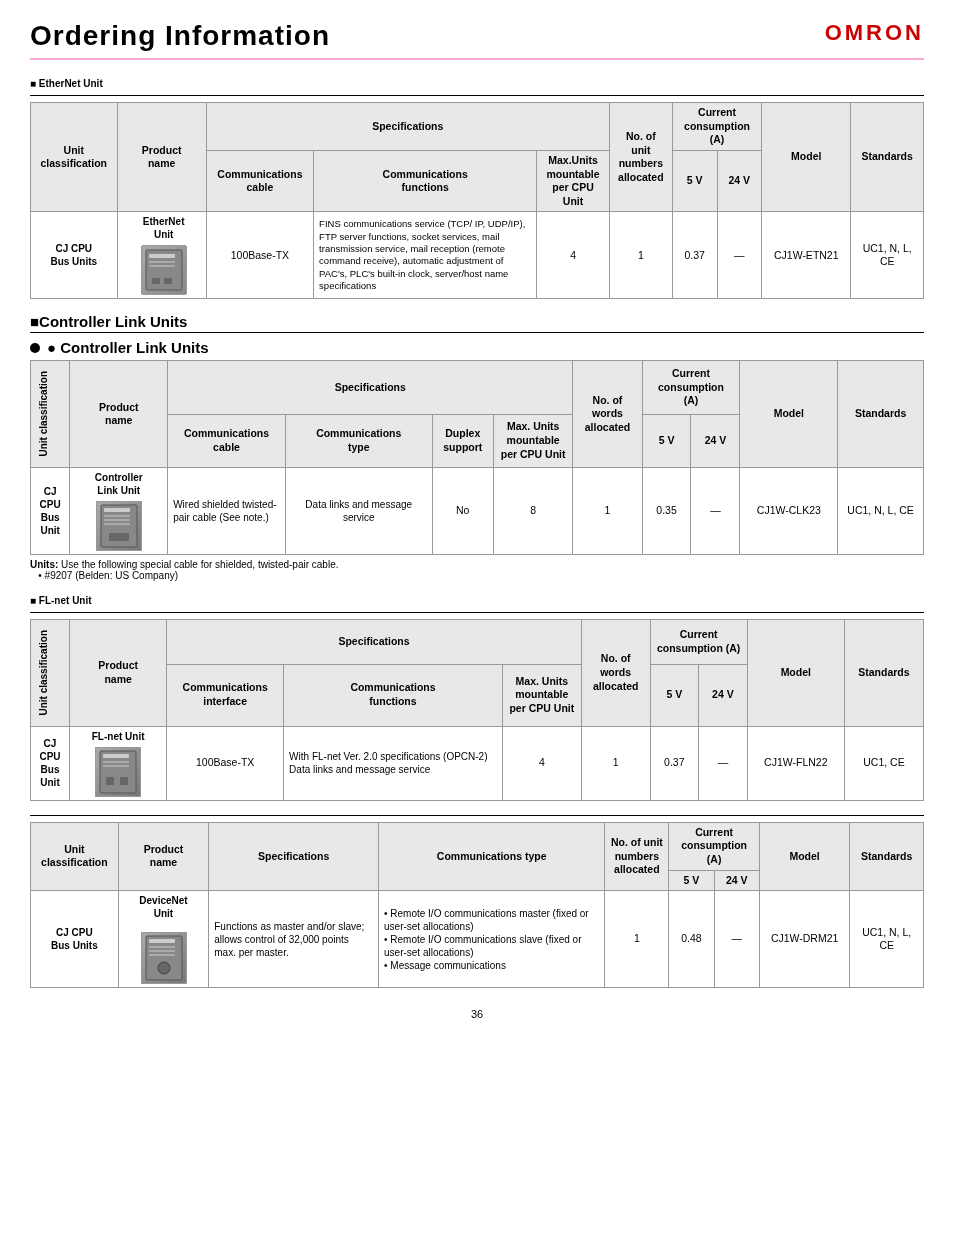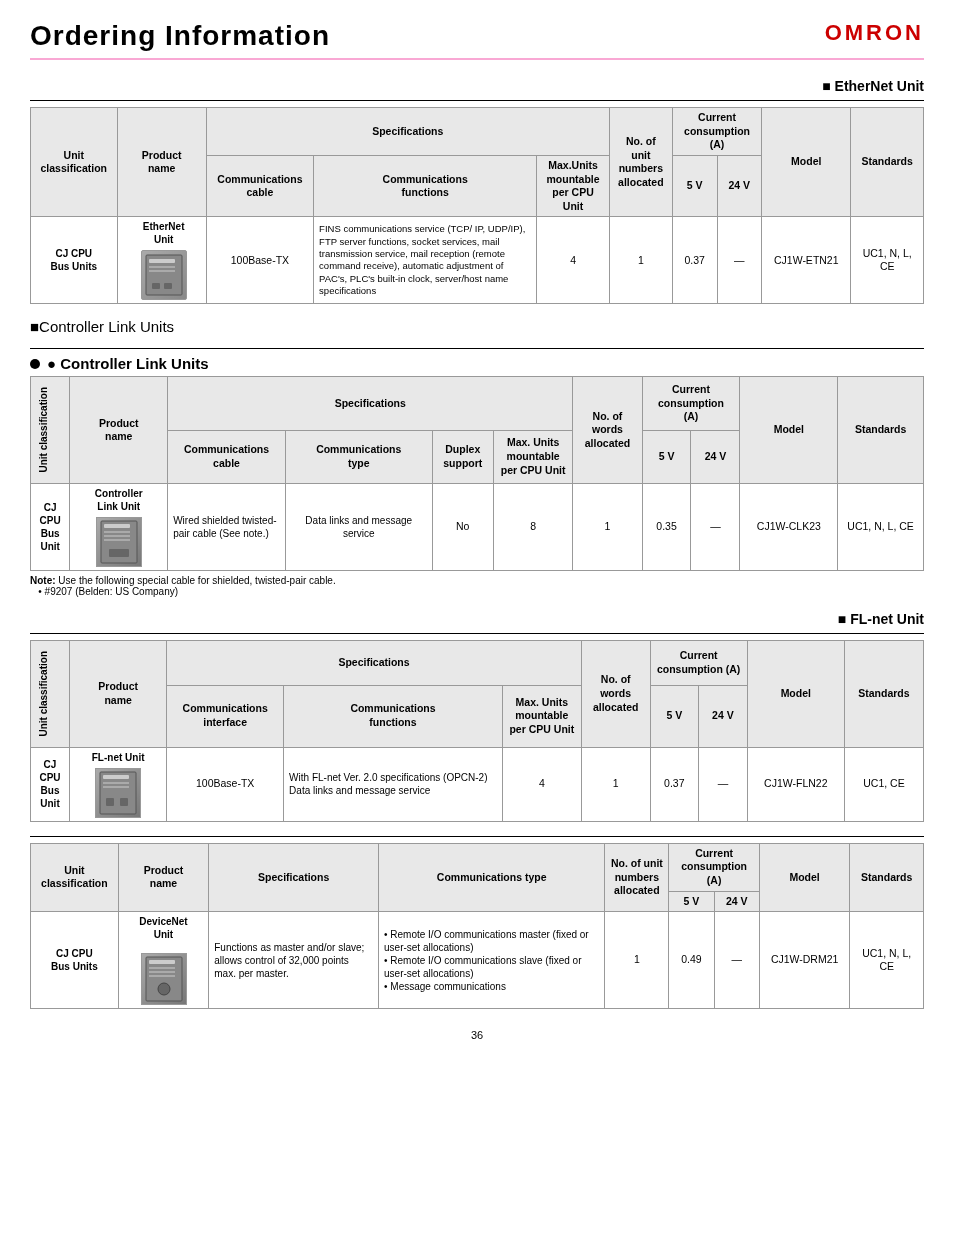--- a/index.html
+++ b/index.html
@@ -24,30 +24,29 @@
       font-weight: bold;
       letter-spacing: 1px;
     }
     .omron-logo {
       font-size: 22px;
       font-weight: bold;
       letter-spacing: 3px;
       color: #cc0000;
     }
     .section-title {
-      font-size: 14px;
+      font-size: 10px;
       font-weight: bold;
       margin-bottom: 6px;
       margin-top: 14px;
-      text-align: right;
     }
     .section-title-lg {
       font-size: 15px;
-      font-weight: normal;
-      margin-bottom: 13px;
+      font-weight: bold;
+      margin-bottom: 2px;
       margin-top: 14px;
     }
     .subsection-title {
       font-size: 12px;
       font-weight: bold;
       margin-bottom: 4px;
       display: flex;
       align-items: center;
       gap: 4px;
     }
@@ -225,21 +224,21 @@
         <td>8</td>
         <td>1</td>
         <td>0.35</td>
         <td>—</td>
         <td>CJ1W-CLK23</td>
         <td>UC1, N, L, CE</td>
       </tr>
     </tbody>
   </table>
   <div class="note-text">
-    <strong>Note:</strong> Use the following special cable for shielded, twisted-pair cable.<br>
+    <strong>Units:</strong> Use the following special cable for shielded, twisted-pair cable.<br>
     &nbsp;&nbsp;&nbsp;• #9207 (Belden: US Company)
   </div>
 </div>
 
 <div style="margin-top:14px;">
   <div class="section-title">■ FL-net Unit</div>
   <hr class="section-rule">
   <table>
     <thead>
       <tr>
@@ -321,21 +320,21 @@
               <rect x="5" y="12" width="26" height="2" fill="#aaa"></rect>
               <rect x="5" y="16" width="26" height="2" fill="#aaa"></rect>
               <rect x="5" y="20" width="26" height="2" fill="#aaa"></rect>
               <circle cx="20" cy="34" r="6" fill="#666" stroke="#444" stroke-width="1"></circle>
             </svg>
           </div>
         </td>
         <td class="left-align" style="font-size:10px;">Functions as master and/or slave; allows control of 32,000 points max. per master.</td>
         <td class="left-align" style="font-size:10px;">• Remote I/O communications master (fixed or user-set allocations)<br>• Remote I/O communications slave (fixed or user-set allocations)<br>• Message communications</td>
         <td>1</td>
-        <td>0.49</td>
+        <td>0.48</td>
         <td>—</td>
         <td>CJ1W-DRM21</td>
         <td>UC1, N, L, CE</td>
       </tr>
     </tbody>
   </table>
 </div>
 
 <div class="page-number">36</div>
 

